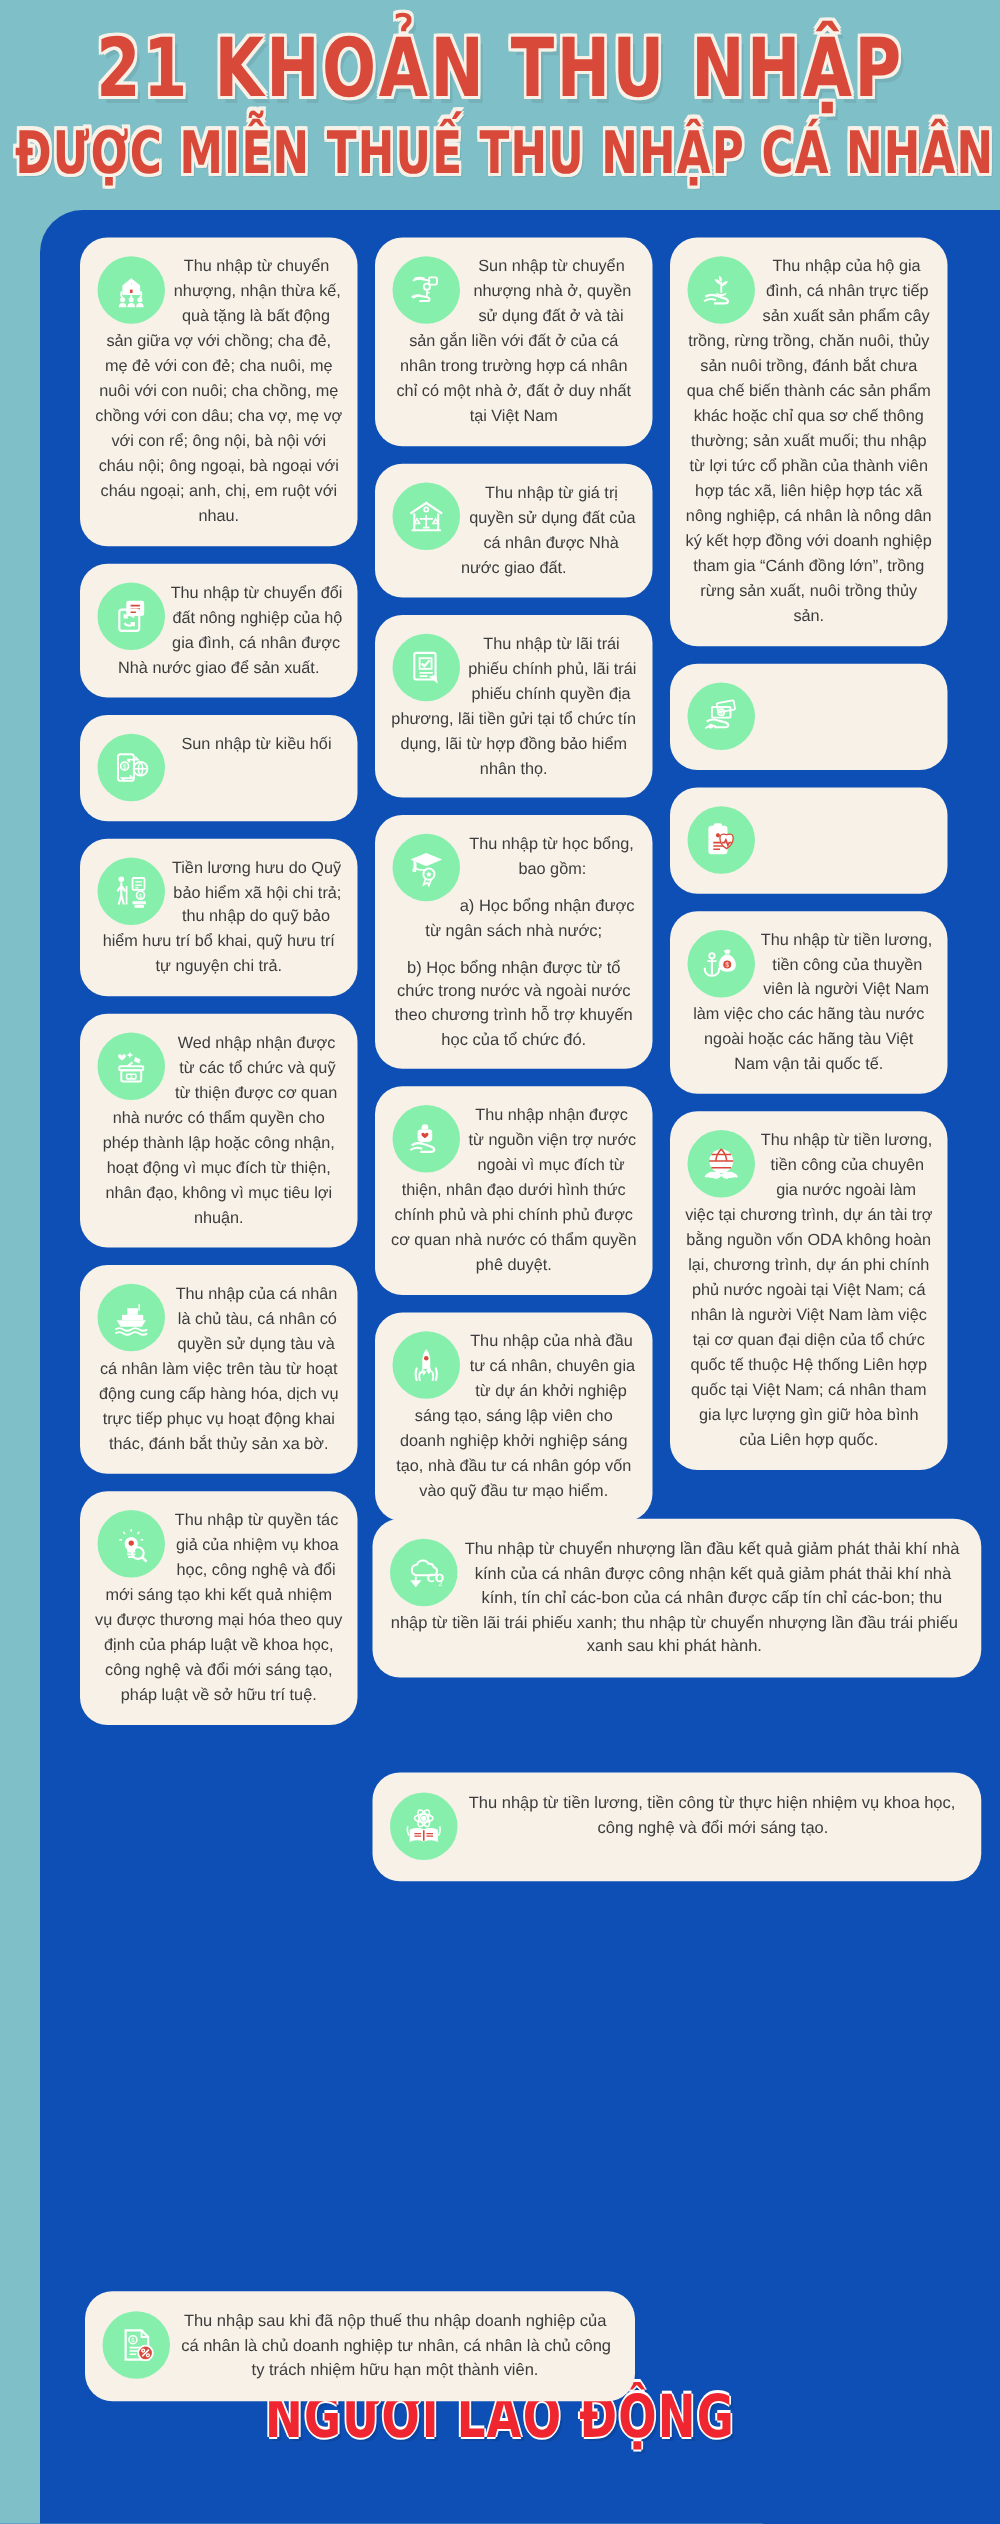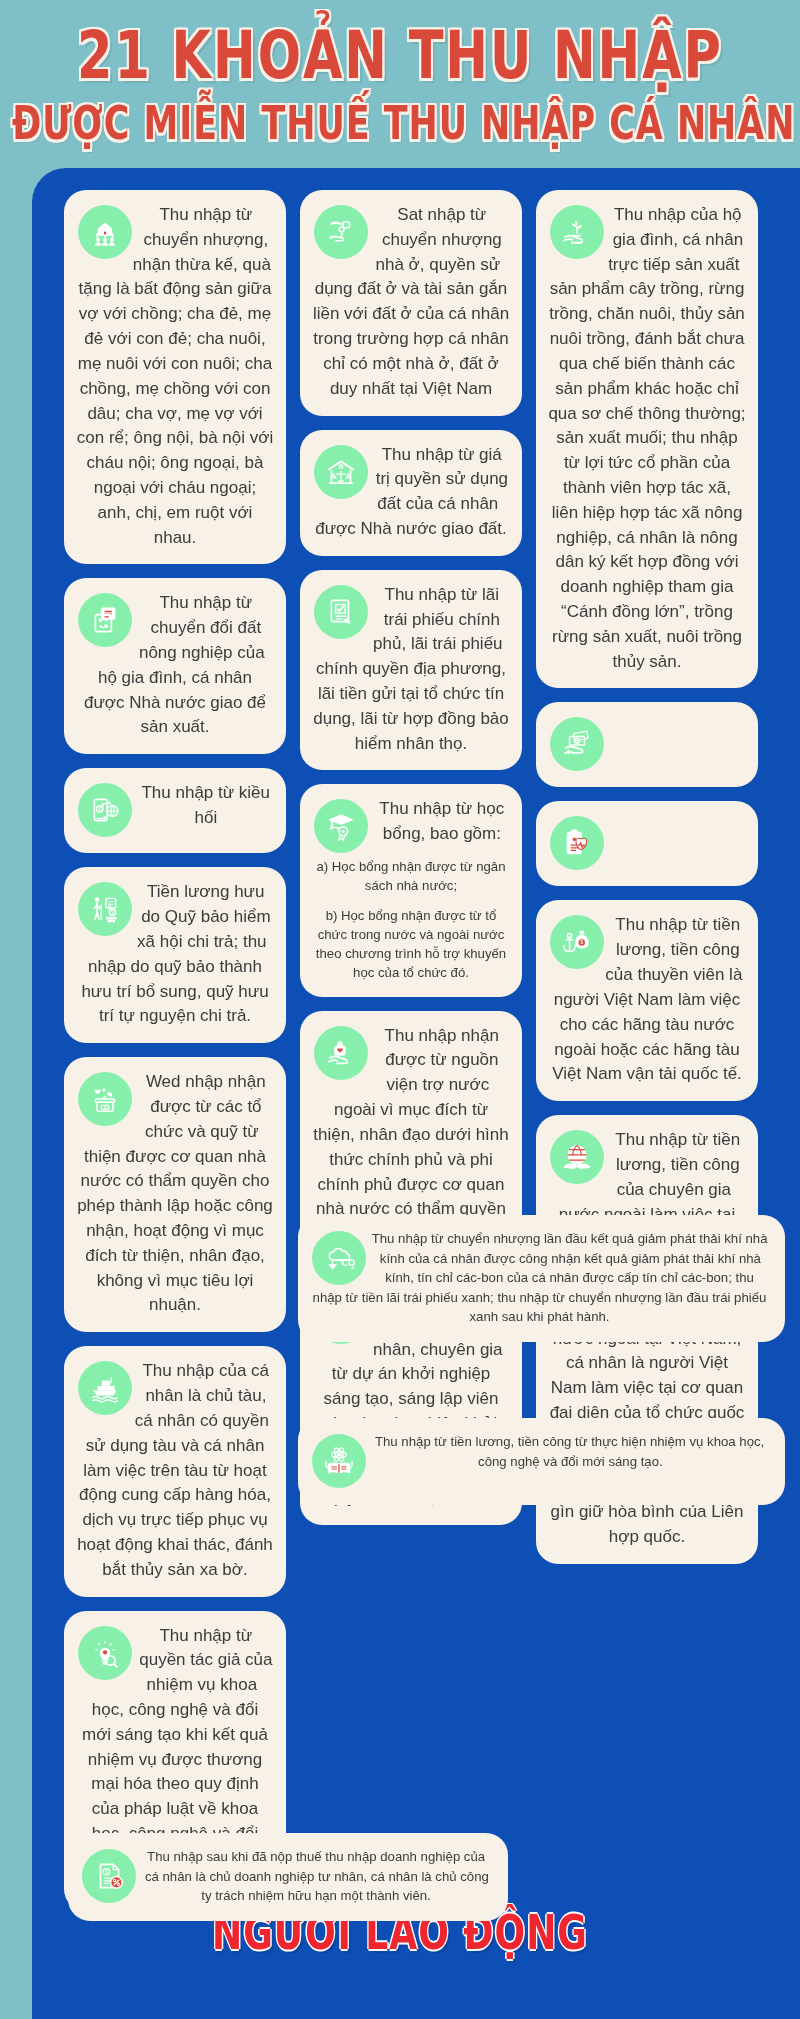--- a/index.html
+++ b/index.html
@@ -94,21 +94,21 @@
     width: 54px; height: 54px;
     border-radius: 50%;
     background: #86efac;
     margin: 2px 7px 2px 2px;
     shape-outside: circle(50%);
     display: flex;
     align-items: center;
     justify-content: center;
   }
   .icon svg { width: 34px; height: 34px; display: block; }
-  .card .txt { font-size: 17px; }
+  .card .txt { font-size: 13px; }
 
   
   .card-wide {
     background: #f7f1e8;
     border-radius: 22px;
     padding: 14px 16px 15px 12px;
     color: #3c3c3c;
     font-size: 13.2px;
     line-height: 1.48;
     text-align: center;
@@ -200,38 +200,38 @@
             <svg viewBox="0 0 32 32" fill="none" stroke="#fff" stroke-width="1.5">
               <rect x="6" y="6" width="12" height="20" rx="2" stroke="#fff"></rect>
               <circle cx="11" cy="15" r="3" stroke="#fff" stroke-width="1.3"></circle>
               <text x="11" y="16.8" font-size="5" fill="#fff" text-anchor="middle" stroke="none">$</text>
               <circle cx="23" cy="17" r="5.2" stroke="#fff" stroke-width="1.3"></circle>
               <path d="M17.8 17h10.4M23 11.8c2.2 2.6 2.2 7.8 0 10.4M23 11.8c-2.2 2.6-2.2 7.8 0 10.4" stroke="#fff" stroke-width="1.1"></path>
               <path d="M13 10h8l-2-2M13 10l2 2" stroke="#fff" stroke-width="1.3"></path>
               <path d="M17 24H9l2 2M17 24l-2-2" stroke="#fff" stroke-width="1.3"></path>
             </svg>
           </span>
-          <span class="txt">Thu nhập từ kiều hối</span>
+          <span class="txt">Sun nhập từ kiều hối</span>
         </div>
 
         <div class="card">
           <span class="icon">
             <svg viewBox="0 0 32 32" fill="none" stroke="#fff" stroke-width="1.4">
               <circle cx="8.5" cy="7" r="2.1" fill="#fff" stroke="none"></circle>
               <path d="M8.5 9.5 L8.5 19 M8.5 12 L5.5 16 M8.5 12 L11.5 16 M8.5 19 L6.5 26 M8.5 19 L10.5 26" stroke="#fff" stroke-width="1.6"></path>
               <path d="M12.5 12 v14" stroke="#fff" stroke-width="1.3"></path>
               <rect x="17" y="6" width="9" height="9" rx="1" stroke="#fff" stroke-width="1.4"></rect>
               <path d="M19 9h5M19 11.5h5M19 13.5h2.5" stroke="#fff" stroke-width="1"></path>
               <circle cx="23" cy="19" r="3" stroke="#fff" stroke-width="1.3"></circle>
               <text x="23" y="20.8" font-size="4.5" fill="#fff" text-anchor="middle" stroke="none">$</text>
               <rect x="17" y="23.5" width="10" height="2.3" fill="#fff" stroke="none"></rect>
               <rect x="18.5" y="26.2" width="7" height="2.3" fill="#fff" stroke="none"></rect>
             </svg>
           </span>
-          <span class="txt">Tiền lương hưu do Quỹ bảo hiểm xã hội chi trả; thu nhập do quỹ bảo thành hưu trí bổ sung, quỹ hưu trí tự nguyện chi trả.</span>
+          <span class="txt">Tiền lương hưu do Quỹ bảo hiểm xã hội chi trả; thu nhập do quỹ bảo hiểm hưu trí bổ khai, quỹ hưu trí tự nguyện chi trả.</span>
         </div>
 
         <div class="card">
           <span class="icon">
             <svg viewBox="0 0 32 32" fill="none" stroke="#fff" stroke-width="1.4">
               <path d="M9 8 q-1.4-1.8 -2.8 -0.4 q-1.2 1.3 2.8 4 q4-2.7 2.8-4 q-1.4-1.4 -2.8 0.4Z" fill="#fff" stroke="none"></path>
               <path d="M15 5 l0.8 1.7 L17.5 7.5 L15.8 8.3 L15 10 L14.2 8.3 L12.5 7.5 L14.2 6.7Z" fill="#fff" stroke="none"></path>
               <path d="M19 9 l4 2 l-1 3 l-4-2Z" fill="#fff" stroke="none"></path>
               <path d="M17 13 l-4 3" stroke="#fff" stroke-width="1.4"></path>
               <rect x="7" y="16" width="18" height="3" rx="1" stroke="#fff" stroke-width="1.5"></rect>
@@ -280,21 +280,21 @@
             <svg viewBox="0 0 32 32" fill="none" stroke="#fff" stroke-width="1.4">
               <path d="M6 9 q3-2 7-1 l6 1" stroke="#fff" stroke-width="1.4" fill="none"></path>
               <path d="M7 7.5 q4-1.5 8 0" stroke="#fff" stroke-width="1.3" fill="none"></path>
               <rect x="18" y="6.5" width="6" height="5.5" rx="1" stroke="#fff" stroke-width="1.4"></rect>
               <circle cx="16.5" cy="13.5" r="2.3" stroke="#fff" stroke-width="1.4"></circle>
               <path d="M16.5 15.8 v5 M16.5 18 h2" stroke="#fff" stroke-width="1.3"></path>
               <path d="M6 22 q2.5-2 6-1.5 l5 1 q1.5 0.4 1.5 1.6 q0 1.2-1.8 1.2 h-6" stroke="#fff" stroke-width="1.5" fill="none"></path>
               <path d="M5 21.5 q3.5-2.5 8-1" stroke="#fff" stroke-width="1.3" fill="none"></path>
             </svg>
           </span>
-          <span class="txt">Sat nhập từ chuyển nhượng nhà ở, quyền sử dụng đất ở và tài sản gắn liền với đất ở của cá nhân trong trường hợp cá nhân chỉ có một nhà ở, đất ở duy nhất tại Việt Nam</span>
+          <span class="txt">Sun nhập từ chuyển nhượng nhà ở, quyền sử dụng đất ở và tài sản gắn liền với đất ở của cá nhân trong trường hợp cá nhân chỉ có một nhà ở, đất ở duy nhất tại Việt Nam</span>
         </div>
 
         <div class="card">
           <span class="icon">
             <svg viewBox="0 0 32 32" fill="none" stroke="#fff" stroke-width="1.5">
               <path d="M4 14 L16 6 L28 14" stroke="#fff" stroke-width="1.7" fill="none"></path>
               <circle cx="16" cy="11" r="1.6" stroke="#fff" stroke-width="1.3"></circle>
               <path d="M7 14 v12 M25 14 v12 M5 26.5 h22" stroke="#fff" stroke-width="1.6"></path>
               <path d="M16 15 v9 M11 18 h10" stroke="#fff" stroke-width="1.3"></path>
               <path d="M9 18 l2 3.5 h-4Z" fill="none" stroke="#fff" stroke-width="1.2"></path>

